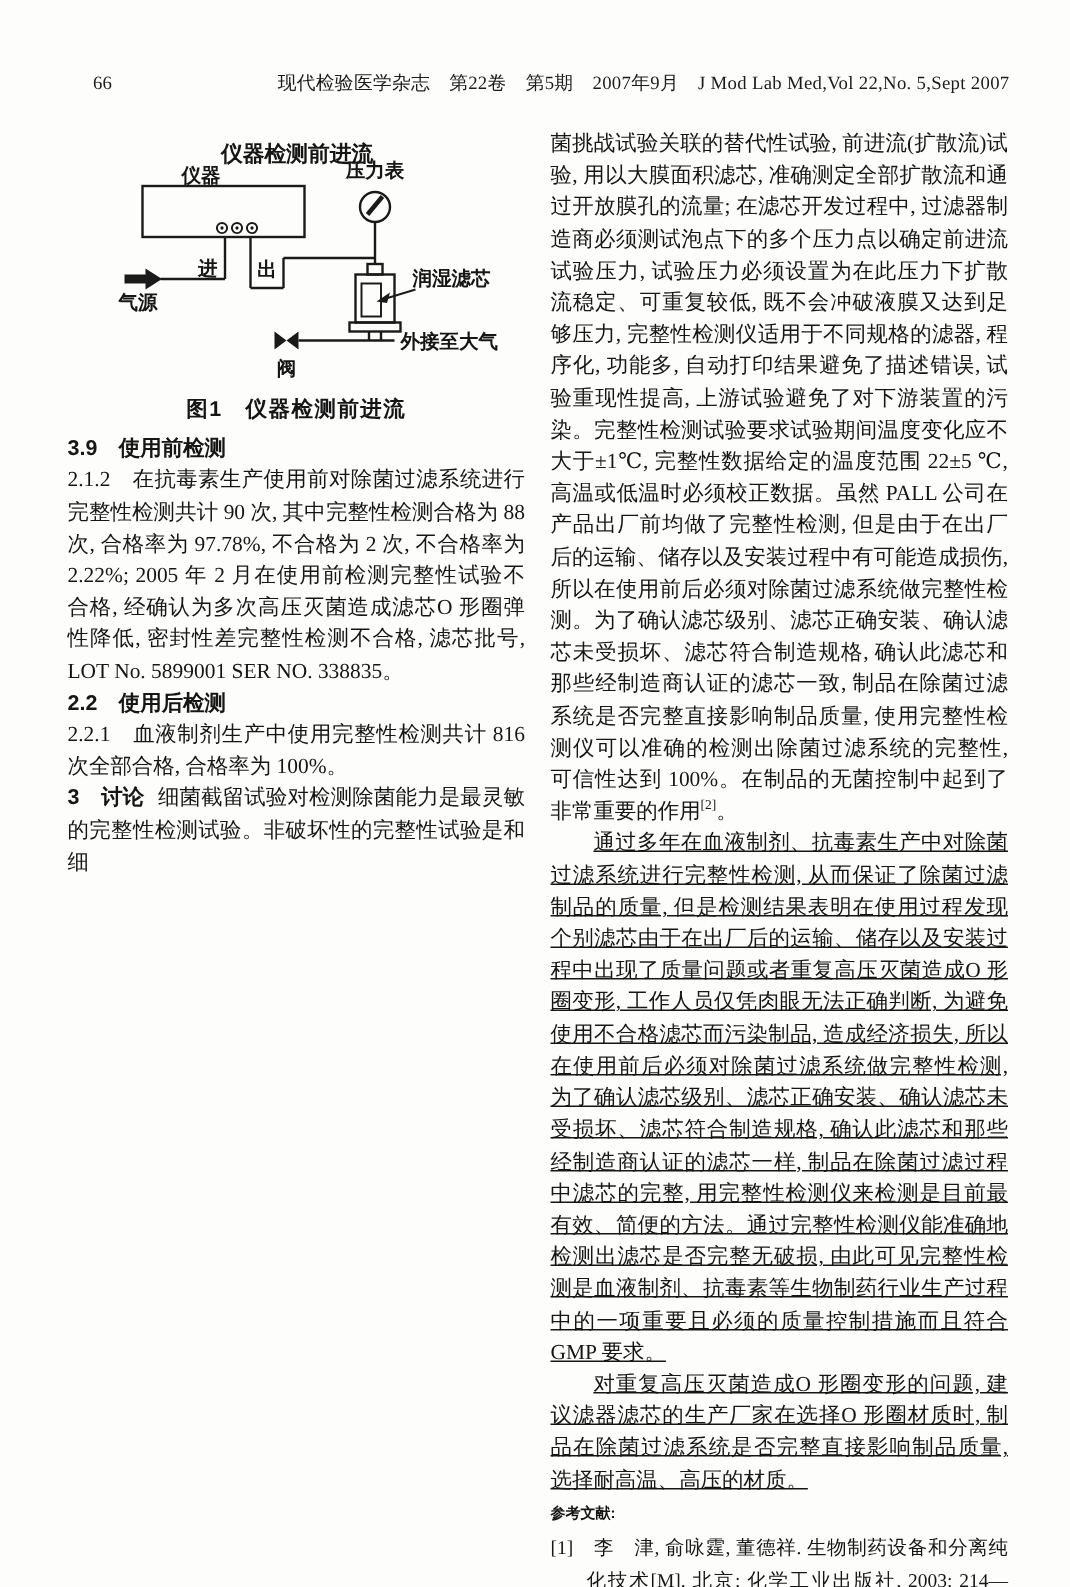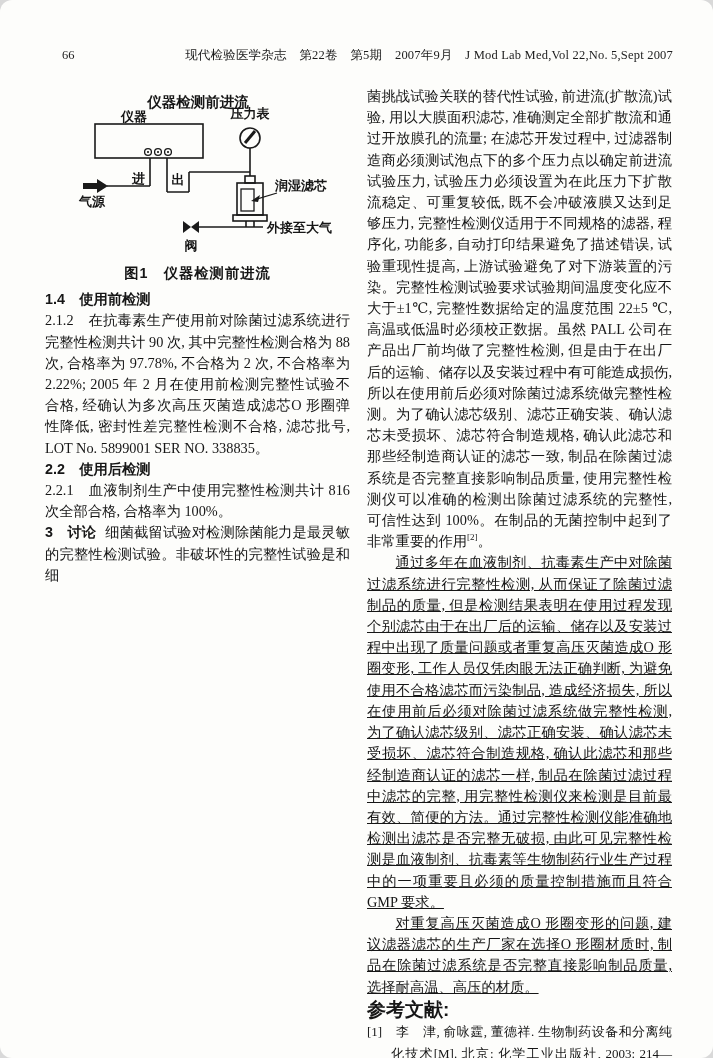--- a/index.html
+++ b/index.html
@@ -1,20 +1,19 @@
 <!DOCTYPE html>
 <html><head>
 <meta charset="utf-8">
 <style>
   html,body { margin:0; padding:0; background:#d9d9d9; }
   .page {
     position:relative; width:713px; height:1058px; margin:0 auto;
     background:#fdfdfb; color:#161616; overflow:hidden;
     font-family:"Liberation Serif","DejaVu Serif",serif;
-    border-radius:12px;
   }
   .header {
     position:absolute; top:47px; left:62px; right:40px;
     display:flex; align-items:baseline; font-size:12.5px; color:#1c1c1c;
   }
   .journal { margin-left:auto; letter-spacing:0.2px; white-space:nowrap; }
   .columns {
     position:absolute; top:86px; left:45px; width:628px;
     display:flex; gap:17px;
   }
@@ -24,21 +23,21 @@
     font-family:"Liberation Sans","DejaVu Sans",sans-serif; font-weight:bold;
   }
   .heading { font-size:14.3px; }
   .heading-inline { margin-right:9px; }
   .indent { text-indent:2em;text-decoration:underline; }
   .figure { margin:8px 0 5px 0; }
   .figure svg { display:block; }
   .caption { text-align:center; font-size:14.3px; margin-top:9px; letter-spacing:1px; }
   sup.cite { font-size:9px; line-height:0; }
   .refs { position:relative; font-size:13px; line-height:21.9px; margin-top:1px; }
-  .refs-heading { font-size:19px; line-height:22px; }
+  .refs-heading { font-size:10px; line-height:22px; }
   .ref1 { padding-left:24px; text-indent:-24px; }
   
   .ln { fill:none; stroke:#1a1a1a; stroke-width:1.6; }
   .ln2 { fill:none; stroke:#1a1a1a; stroke-width:1.3; }
   .fill { fill:#1a1a1a; stroke:none; }
   .st { font-family:"Liberation Sans","DejaVu Sans",sans-serif; font-weight:bold; font-size:13px; fill:#161616; }
   .stt { font-family:"Liberation Sans","DejaVu Sans",sans-serif; font-weight:bold; font-size:14.5px; fill:#161616; }
 </style>
 </head>
 <body>
@@ -112,21 +111,21 @@
           <g>
             <polygon class="fill" points="138,127 138,139 146,133"></polygon>
             <polygon class="fill" points="154,127 154,139 146,133"></polygon>
           </g>
           <text class="st" x="146" y="156" text-anchor="middle">阀</text>
           <text class="st" x="222" y="138">外接至大气</text>
         </svg>
         <div class="caption">图1　仪器检测前进流</div>
       </div>
 
-      <p class="heading">1.4　使用前检测</p>
+      <p class="heading">3.9　使用前检测</p>
       <p class="body-p">2.1.2　在抗毒素生产使用前对除菌过滤系统进行完整性检测共计 90 次, 其中完整性检测合格为 88 次, 合格率为 97.78%, 不合格为 2 次, 不合格率为 2.22%; 2005 年 2 月在使用前检测完整性试验不合格, 经确认为多次高压灭菌造成滤芯O 形圈弹性降低, 密封性差完整性检测不合格, 滤芯批号, LOT No. 5899001 SER NO. 338835。</p>
       <p class="heading">2.2　使用后检测</p>
       <p class="body-p">2.2.1　血液制剂生产中使用完整性检测共计 816 次全部合格, 合格率为 100%。</p>
       <p class="body-p"><span class="heading-inline">3　讨论</span><span>细菌截留试验对检测除菌能力是最灵敏的完整性检测试验。非破坏性的完整性试验是和细</span></p>
     </div>
 
     <div class="col">
       <p class="body-p"><span>菌挑战试验关联的替代性试验, 前进流(扩散流)试验, 用以大膜面积滤芯, 准确测定全部扩散流和通过开放膜孔的流量; 在滤芯开发过程中, 过滤器制造商必须测试泡点下的多个压力点以确定前进流试验压力, 试验压力必须设置为在此压力下扩散流稳定、可重复较低, 既不会冲破液膜又达到足够压力, 完整性检测仪适用于不同规格的滤器, 程序化, 功能多, 自动打印结果避免了描述错误, 试验重现性提高, 上游试验避免了对下游装置的污染。完整性检测试验要求试验期间温度变化应不大于±1℃, 完整性数据给定的温度范围 22±5 ℃, 高温或低温时必须校正数据。虽然 PALL 公司在产品出厂前均做了完整性检测, 但是由于在出厂后的运输、储存以及安装过程中有可能造成损伤, 所以在使用前后必须对除菌过滤系统做完整性检测。为了确认滤芯级别、滤芯正确安装、确认滤芯未受损坏、滤芯符合制造规格, 确认此滤芯和那些经制造商认证的滤芯一致, 制品在除菌过滤系统是否完整直接影响制品质量, 使用完整性检测仪可以准确的检测出除菌过滤系统的完整性, 可信性达到 100%。在制品的无菌控制中起到了非常重要的作用</span><sup class="cite">[2]</sup><span>。</span></p>
       <p class="body-p indent">通过多年在血液制剂、抗毒素生产中对除菌过滤系统进行完整性检测, 从而保证了除菌过滤制品的质量, 但是检测结果表明在使用过程发现个别滤芯由于在出厂后的运输、储存以及安装过程中出现了质量问题或者重复高压灭菌造成O 形圈变形, 工作人员仅凭肉眼无法正确判断, 为避免使用不合格滤芯而污染制品, 造成经济损失, 所以在使用前后必须对除菌过滤系统做完整性检测, 为了确认滤芯级别、滤芯正确安装、确认滤芯未受损坏、滤芯符合制造规格, 确认此滤芯和那些经制造商认证的滤芯一样, 制品在除菌过滤过程中滤芯的完整, 用完整性检测仪来检测是目前最有效、简便的方法。通过完整性检测仪能准确地检测出滤芯是否完整无破损, 由此可见完整性检测是血液制剂、抗毒素等生物制药行业生产过程中的一项重要且必须的质量控制措施而且符合 GMP 要求。</p>
       <p class="body-p indent">对重复高压灭菌造成O 形圈变形的问题, 建议滤器滤芯的生产厂家在选择O 形圈材质时, 制品在除菌过滤系统是否完整直接影响制品质量, 选择耐高温、高压的材质。</p>

